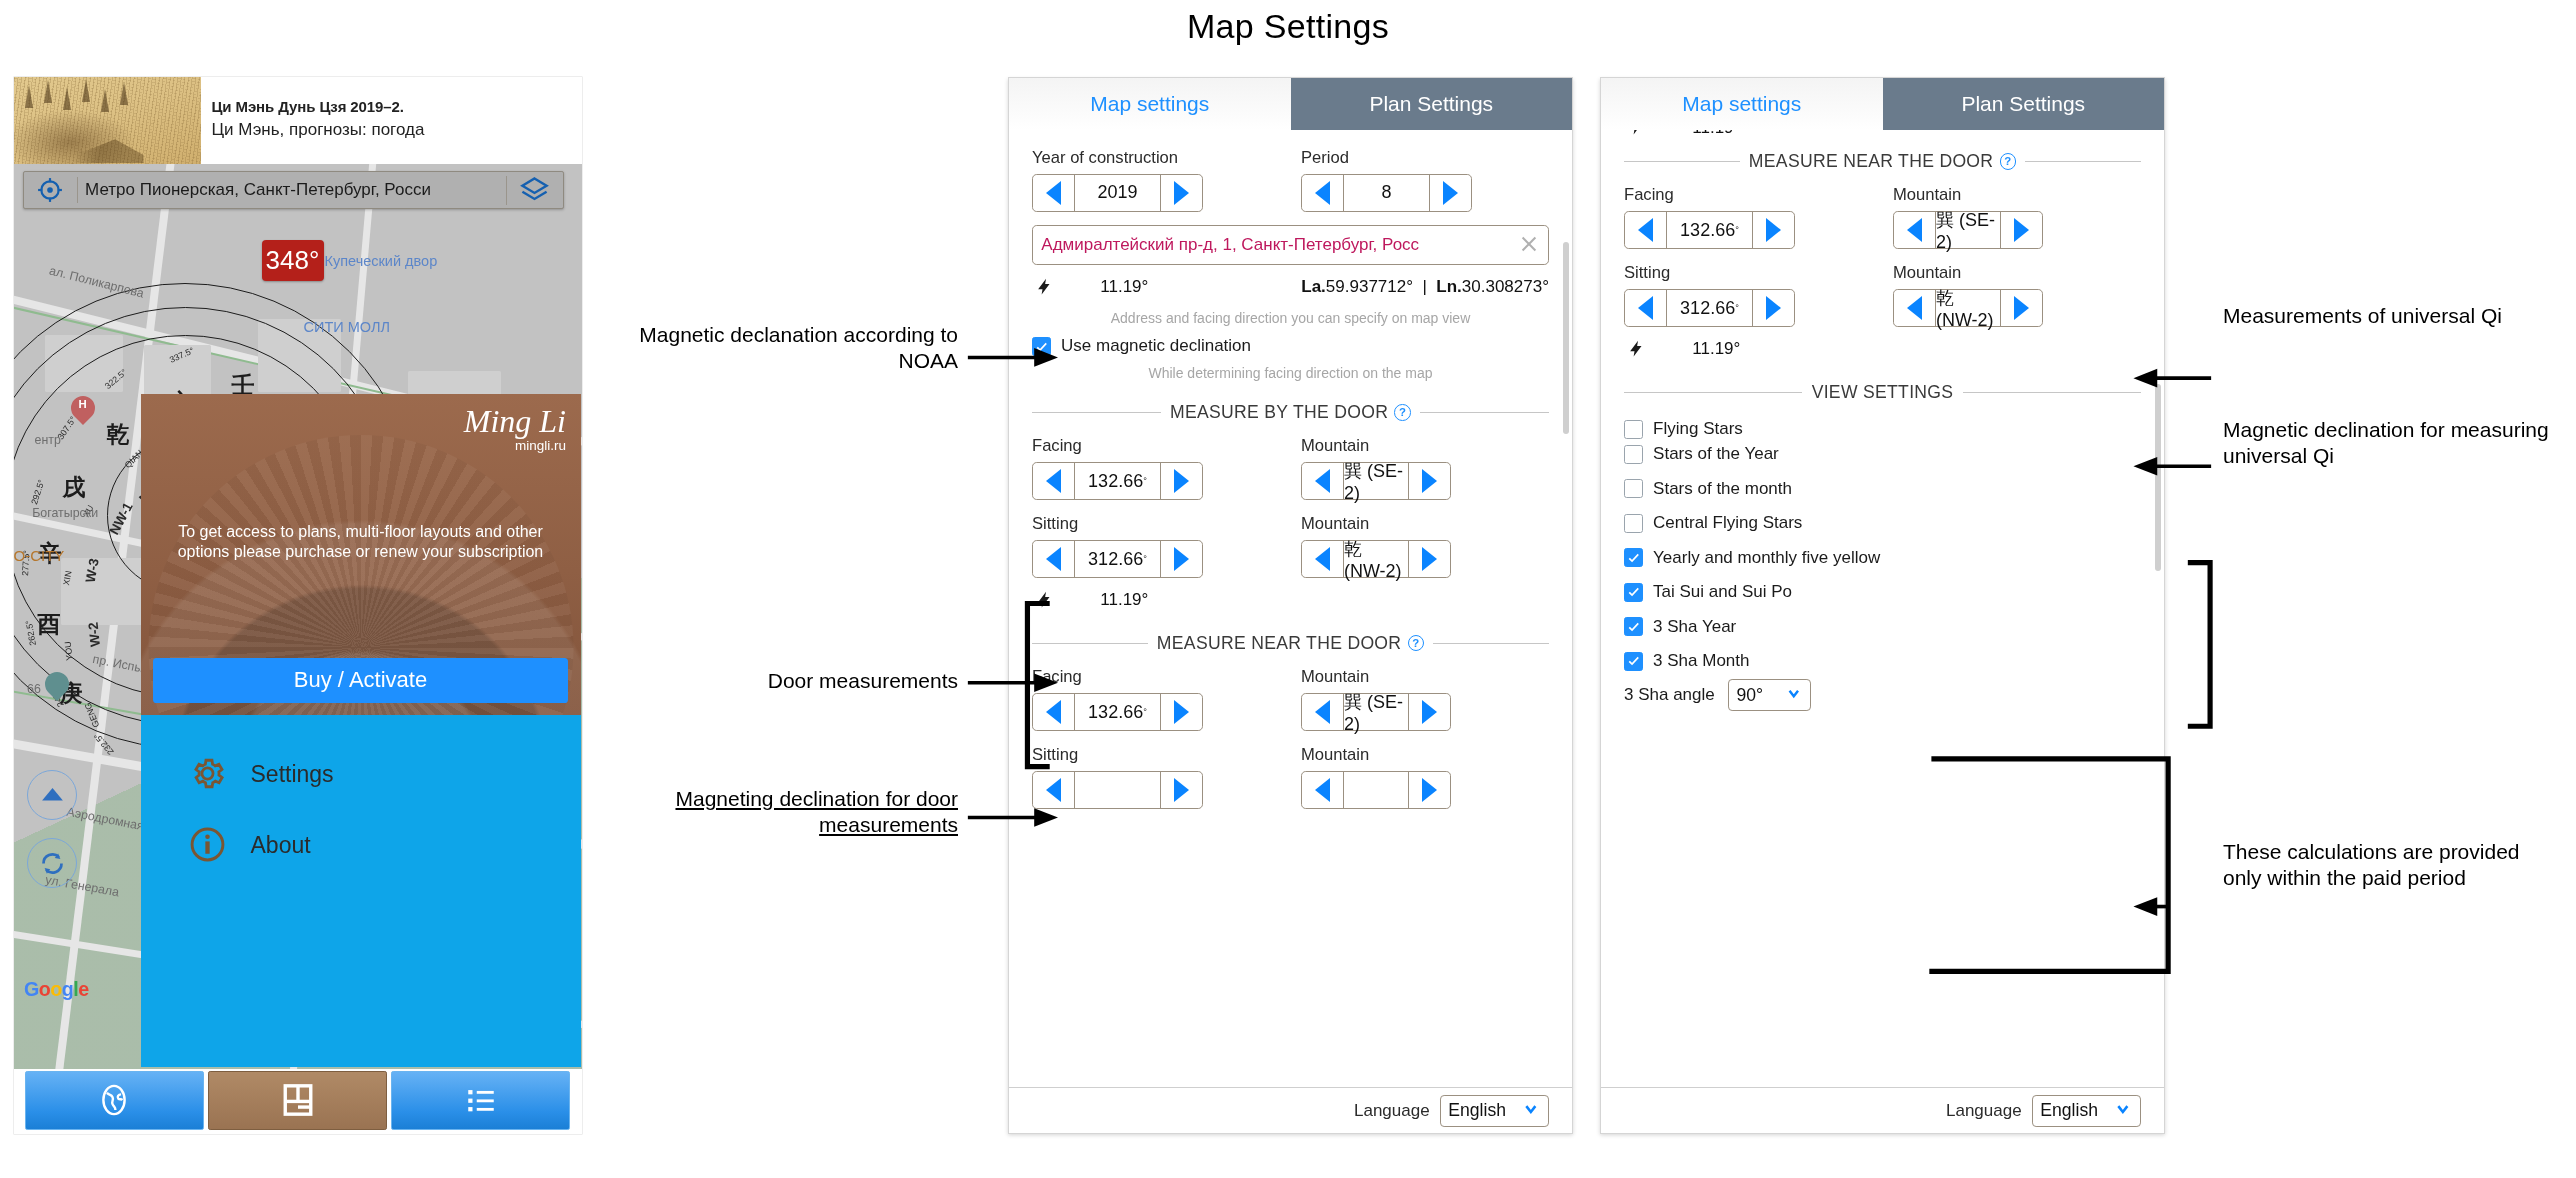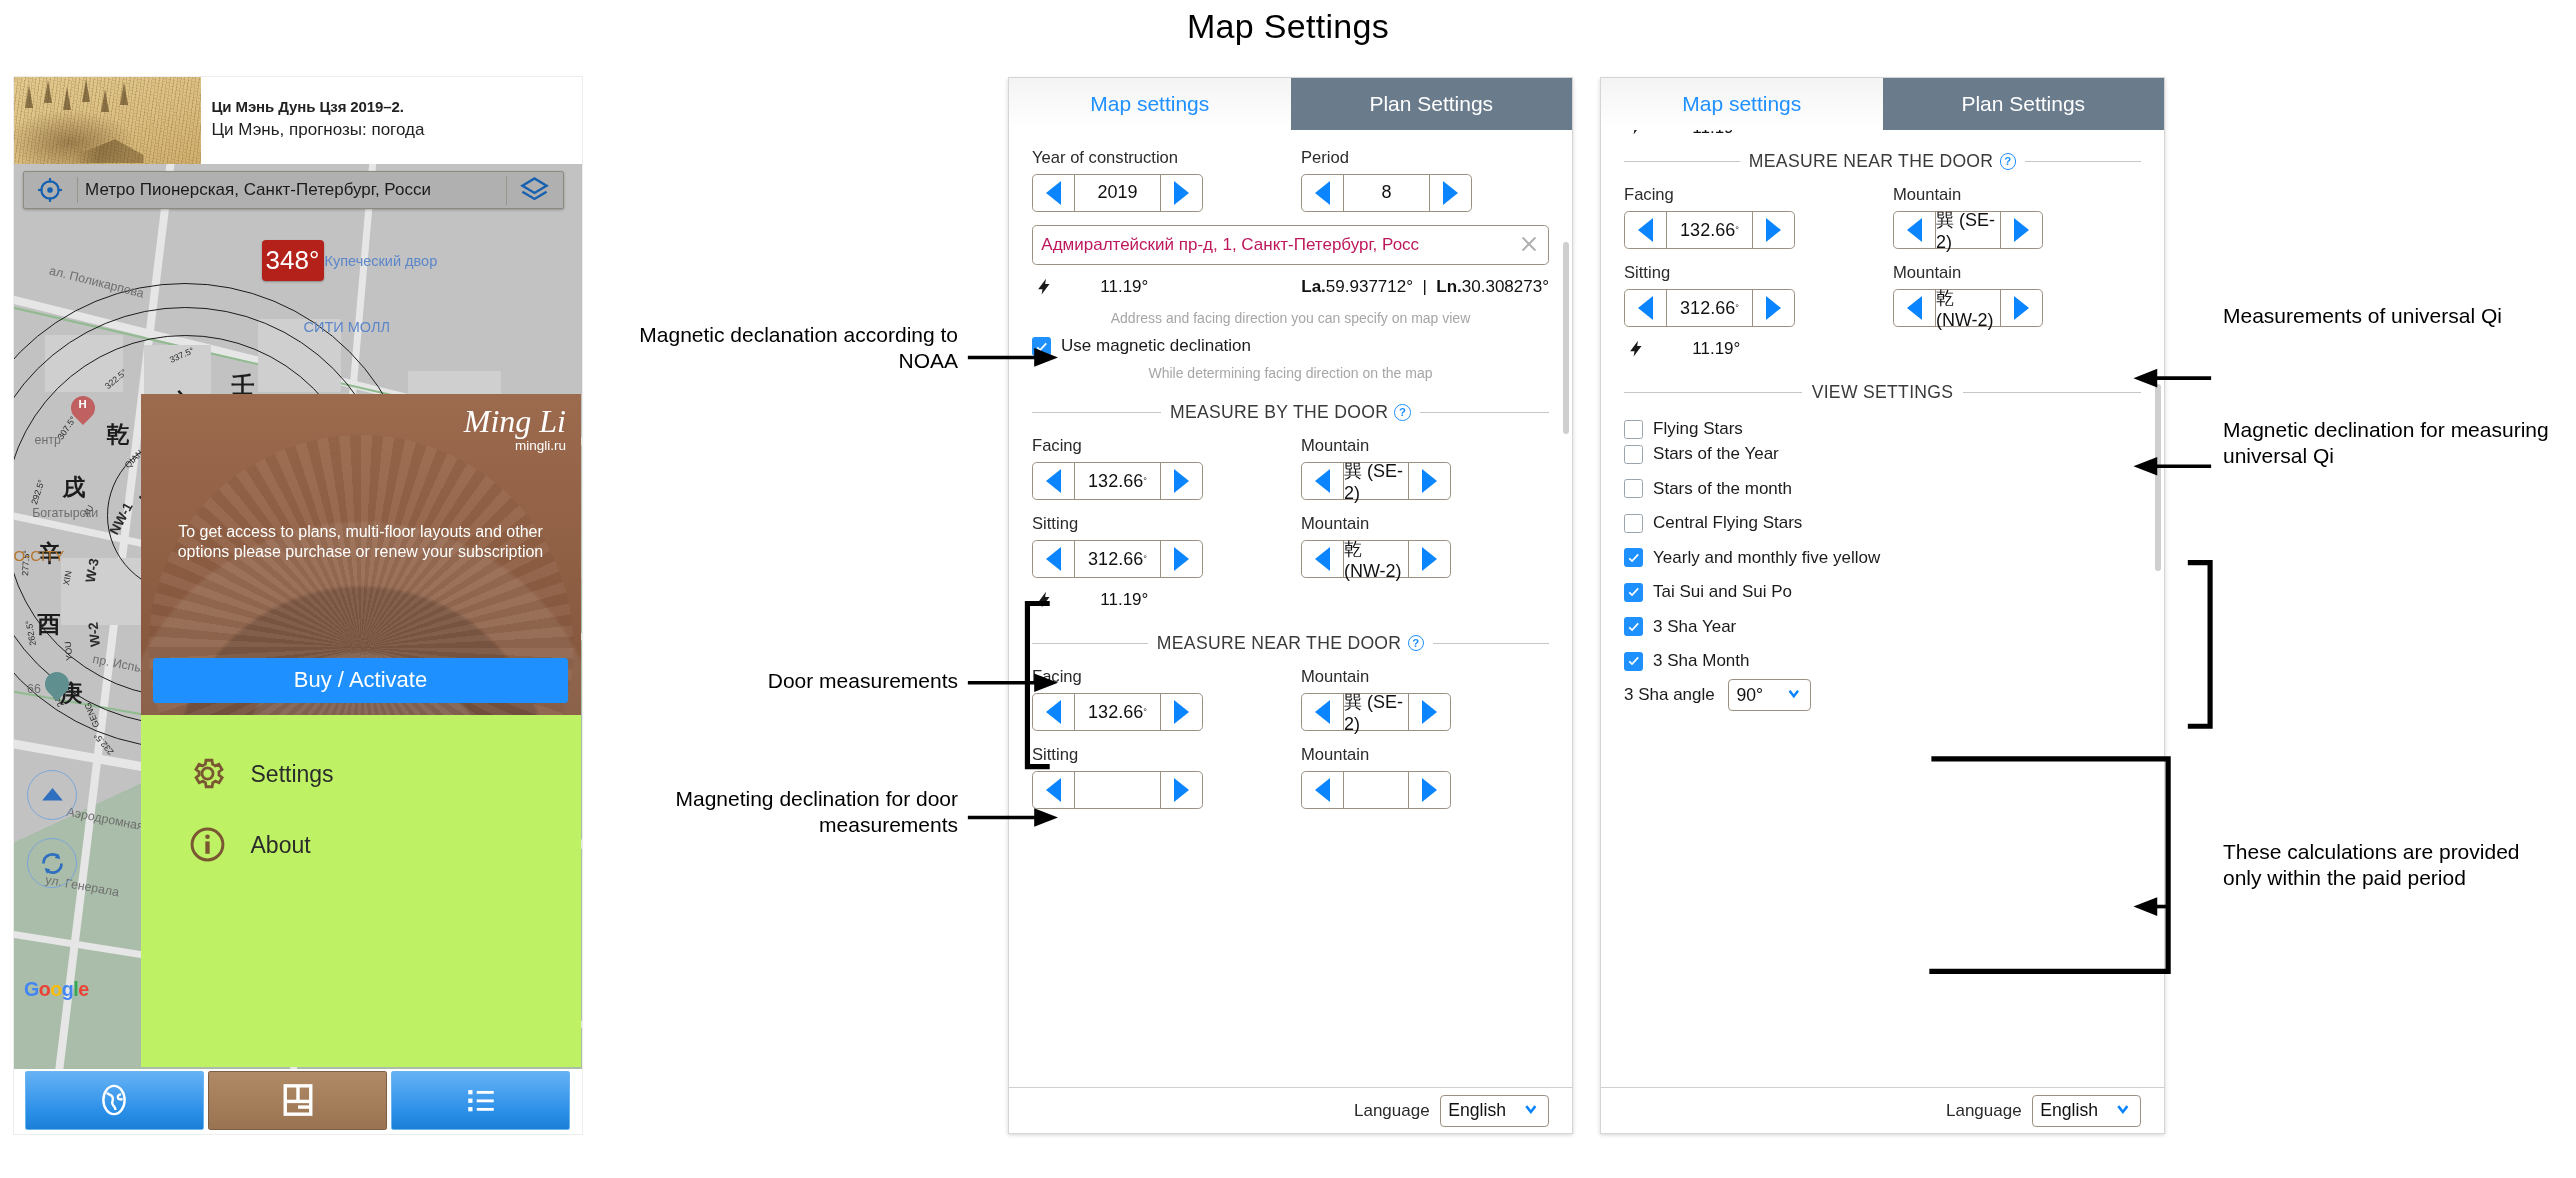--- a/index.html
+++ b/index.html
@@ -111,21 +111,21 @@
       background: repeating-conic-gradient(from 0deg, rgba(255,255,255,.07) 0 3deg, rgba(0,0,0,.06) 3deg 6deg);
       opacity:.65;}
   .promo .logo { position:absolute; right:14.5px; top:11.4px; text-align:right; color:#fff; }
   .promo .logo .nm { font-family:"Liberation Serif", serif; font-style:italic; font-size:32px; line-height:1; }
   .promo .logo .dm { font-size:13.5px; margin-top:1px; }
   .promo .ptxt { position:absolute; left:12.4px; right:12.4px; top:128px; color:#fff;
                  font-size:16px; line-height:1.24; text-align:center; }
   .buy-btn { position:absolute; left:12.4px; right:12.4px; bottom:12.4px; height:45px;
              background:#1e90ff; border-radius:3.6px; color:#fff; font-size:22px;
              display:flex; align-items:center; justify-content:center; }
-  .drawer-menu { background:#bef264; height:352px; padding-top:24px; }
+  .drawer-menu { background:#0ea5e9; height:352px; padding-top:24px; }
   .dm-item { display:flex; align-items:center; height:71px; padding-left:48px; }
   .dm-item .lbl { font-size:23px; color:#2b2b2b; margin-left:25px; }
 
   .phone-nav { position:absolute; left:0; bottom:0; width:568px; height:65px; display:flex;
                background:#fff; padding:2.1px 11.4px 4.1px 11.4px; gap:4.1px; }
   .nav-btn { flex:1; border-radius:2.1px; display:flex; align-items:center; justify-content:center; }
   .nav-btn.blue { background:linear-gradient(180deg,#66b2f5 0%,#2a8fe8 70%,#1b7fd6 100%); border:1px solid #6ab4f0;}
   .nav-btn.wood { background:linear-gradient(180deg,#b08a66 0%,#9a7352 100%); border:1px solid #7e5e40;}
 
   
@@ -810,21 +810,21 @@
           <svg width="19.7" height="15.5" viewBox="0 0 24 24">
               <polyline points="5,8 12,17 19,8" fill="none" stroke="#0a84ff" stroke-width="4"></polyline>
             </svg>
         </span>
       </div>
     </div>
   </div>
 
   <div class="ann l" style="left:601px; top:322px; width:357px;">Magnetic declanation according to  NOAA</div>
   <div class="ann l" style="left:601px; top:668px; width:357px;">Door measurements</div>
-  <div class="ann l" style="left:601px; top:786px; width:357px;">Magneting declination for door measurements</div>
+  <div class="ann l" style="left:601px; top:786px; width:357px;text-decoration:underline;">Magneting declination for door measurements</div>
 
   <div class="ann r" style="left:2223px; top:303px; width:337px;">Measurements of universal Qi</div>
   <div class="ann r" style="left:2223px; top:417px; width:347px;">Magnetic declination for measuring universal Qi</div>
   <div class="ann r" style="left:2223px; top:839px; width:332px;">These calculations are provided only within the paid period</div>
 
   <svg class="annsvg" viewBox="0 0 4972 2274" width="2576" height="1178">
 
     <line x1="1868" y1="690" x2="2010" y2="690" stroke="#000" stroke-width="7"></line>
     <polygon points="2042,690 1996,672 1996,708" fill="#000"></polygon>
     <line x1="1868" y1="1318" x2="2010" y2="1318" stroke="#000" stroke-width="7"></line>

